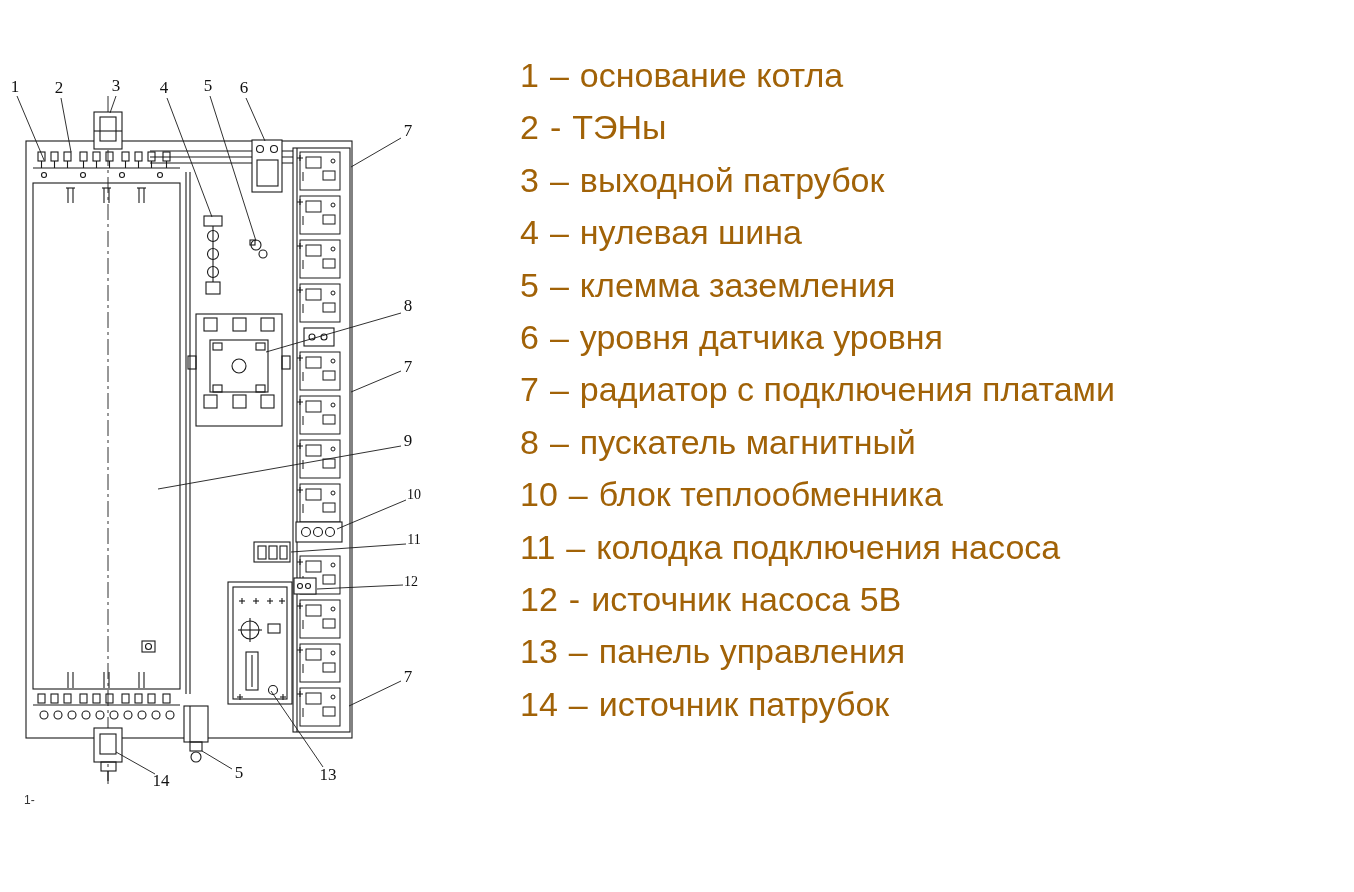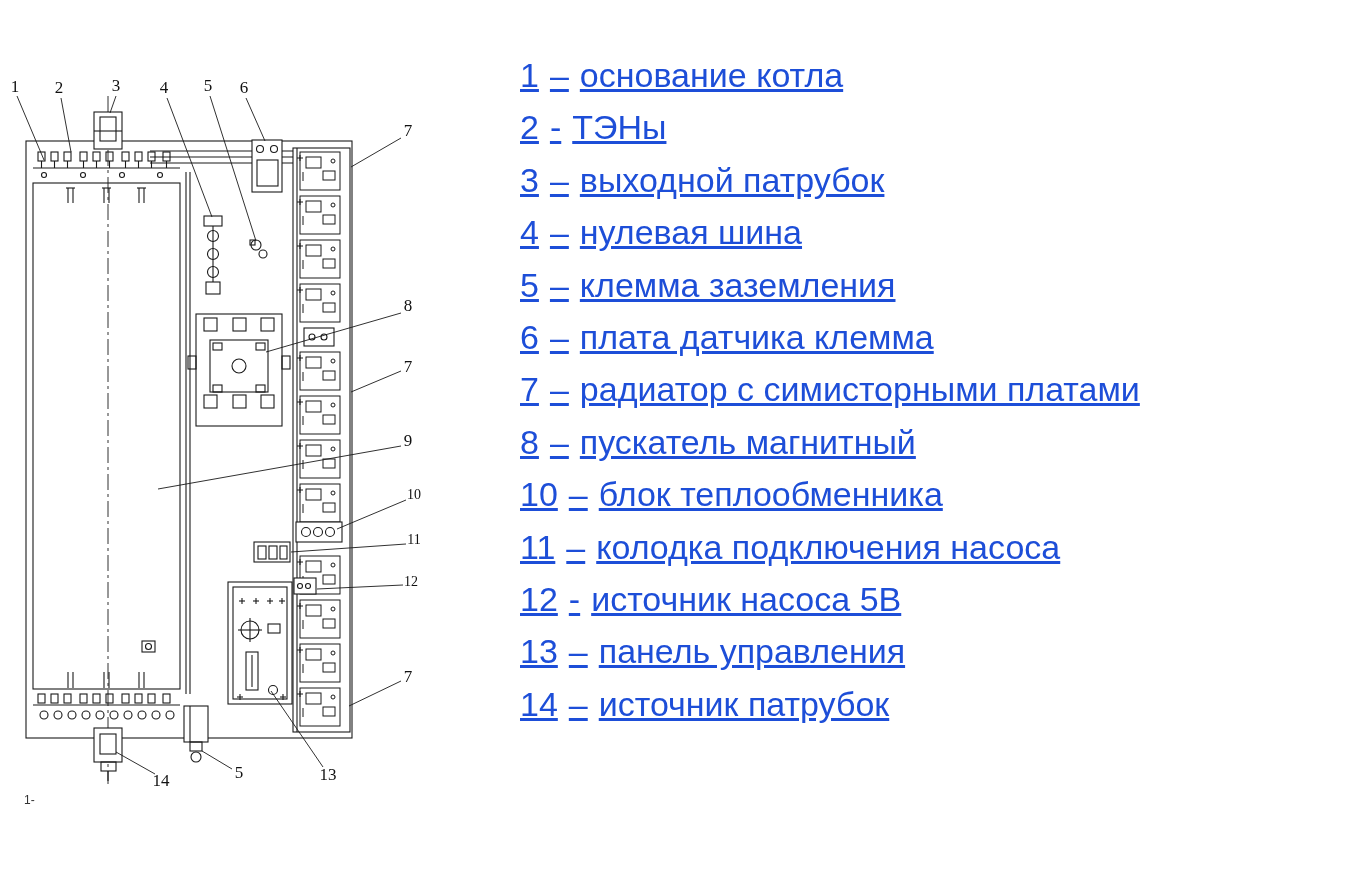--- a/index.html
+++ b/index.html
@@ -5,21 +5,21 @@
   * { margin:0; padding:0; box-sizing:border-box; }
   html, body {
     width:1354px; height:892px;
     background:#ffffff;
     font-family:"Liberation Sans", sans-serif;
     color:#111;
   }
   .page { position:relative; width:1354px; height:892px; background:#fff; overflow:hidden; }
   .drawing { position:absolute; left:0; top:0; width:470px; height:892px; }
   .legend { position:absolute; left:520px; top:49px; }
-  .lg-row { font-size:34px; line-height:52.4px; white-space:nowrap; color:#1d4ed8;text-decoration:underline; }
+  .lg-row { font-size:34px; line-height:52.4px; white-space:nowrap; color:#a16207; }
   .lg-sep { margin:0 11px; }
   .footnote { position:absolute; left:24px; top:793px; font-size:12px; color:#333; }
   svg text { font-family:"Liberation Serif", serif; fill:#111; }
   svg text.co { font-size:17px; }
   svg text.co-sm { font-size:14px; }
 </style>
 </head>
 <body>
 
 <div class="page">
@@ -292,22 +292,22 @@
       </g>
     </svg>
   </div>
 
   <div class="legend">
     <div class="lg-row"><span class="lg-num">1</span><span class="lg-sep">–</span><span class="lg-label">основание котла</span></div>
     <div class="lg-row"><span class="lg-num">2</span><span class="lg-sep">-</span><span class="lg-label">ТЭНы</span></div>
     <div class="lg-row"><span class="lg-num">3</span><span class="lg-sep">–</span><span class="lg-label">выходной патрубок</span></div>
     <div class="lg-row"><span class="lg-num">4</span><span class="lg-sep">–</span><span class="lg-label">нулевая шина</span></div>
     <div class="lg-row"><span class="lg-num">5</span><span class="lg-sep">–</span><span class="lg-label">клемма заземления</span></div>
-    <div class="lg-row"><span class="lg-num">6</span><span class="lg-sep">–</span><span class="lg-label">плата датчика клемма</span></div>
-    <div class="lg-row"><span class="lg-num">7</span><span class="lg-sep">–</span><span class="lg-label">радиатор с симисторными  платами</span></div>
+    <div class="lg-row"><span class="lg-num">6</span><span class="lg-sep">–</span><span class="lg-label">уровня датчика уровня</span></div>
+    <div class="lg-row"><span class="lg-num">7</span><span class="lg-sep">–</span><span class="lg-label">радиатор с подключения  платами</span></div>
     <div class="lg-row"><span class="lg-num">8</span><span class="lg-sep">–</span><span class="lg-label">пускатель магнитный</span></div>
     <div class="lg-row"><span class="lg-num">10</span><span class="lg-sep">–</span><span class="lg-label">блок теплообменника</span></div>
     <div class="lg-row"><span class="lg-num">11</span><span class="lg-sep">–</span><span class="lg-label">колодка подключения насоса</span></div>
     <div class="lg-row"><span class="lg-num">12</span><span class="lg-sep">-</span><span class="lg-label">источник насоса 5В</span></div>
     <div class="lg-row"><span class="lg-num">13</span><span class="lg-sep">–</span><span class="lg-label">панель управления</span></div>
     <div class="lg-row"><span class="lg-num">14</span><span class="lg-sep">–</span><span class="lg-label">источник патрубок</span></div>
   </div>
 
   <div class="footnote">1-</div>
 </div>

